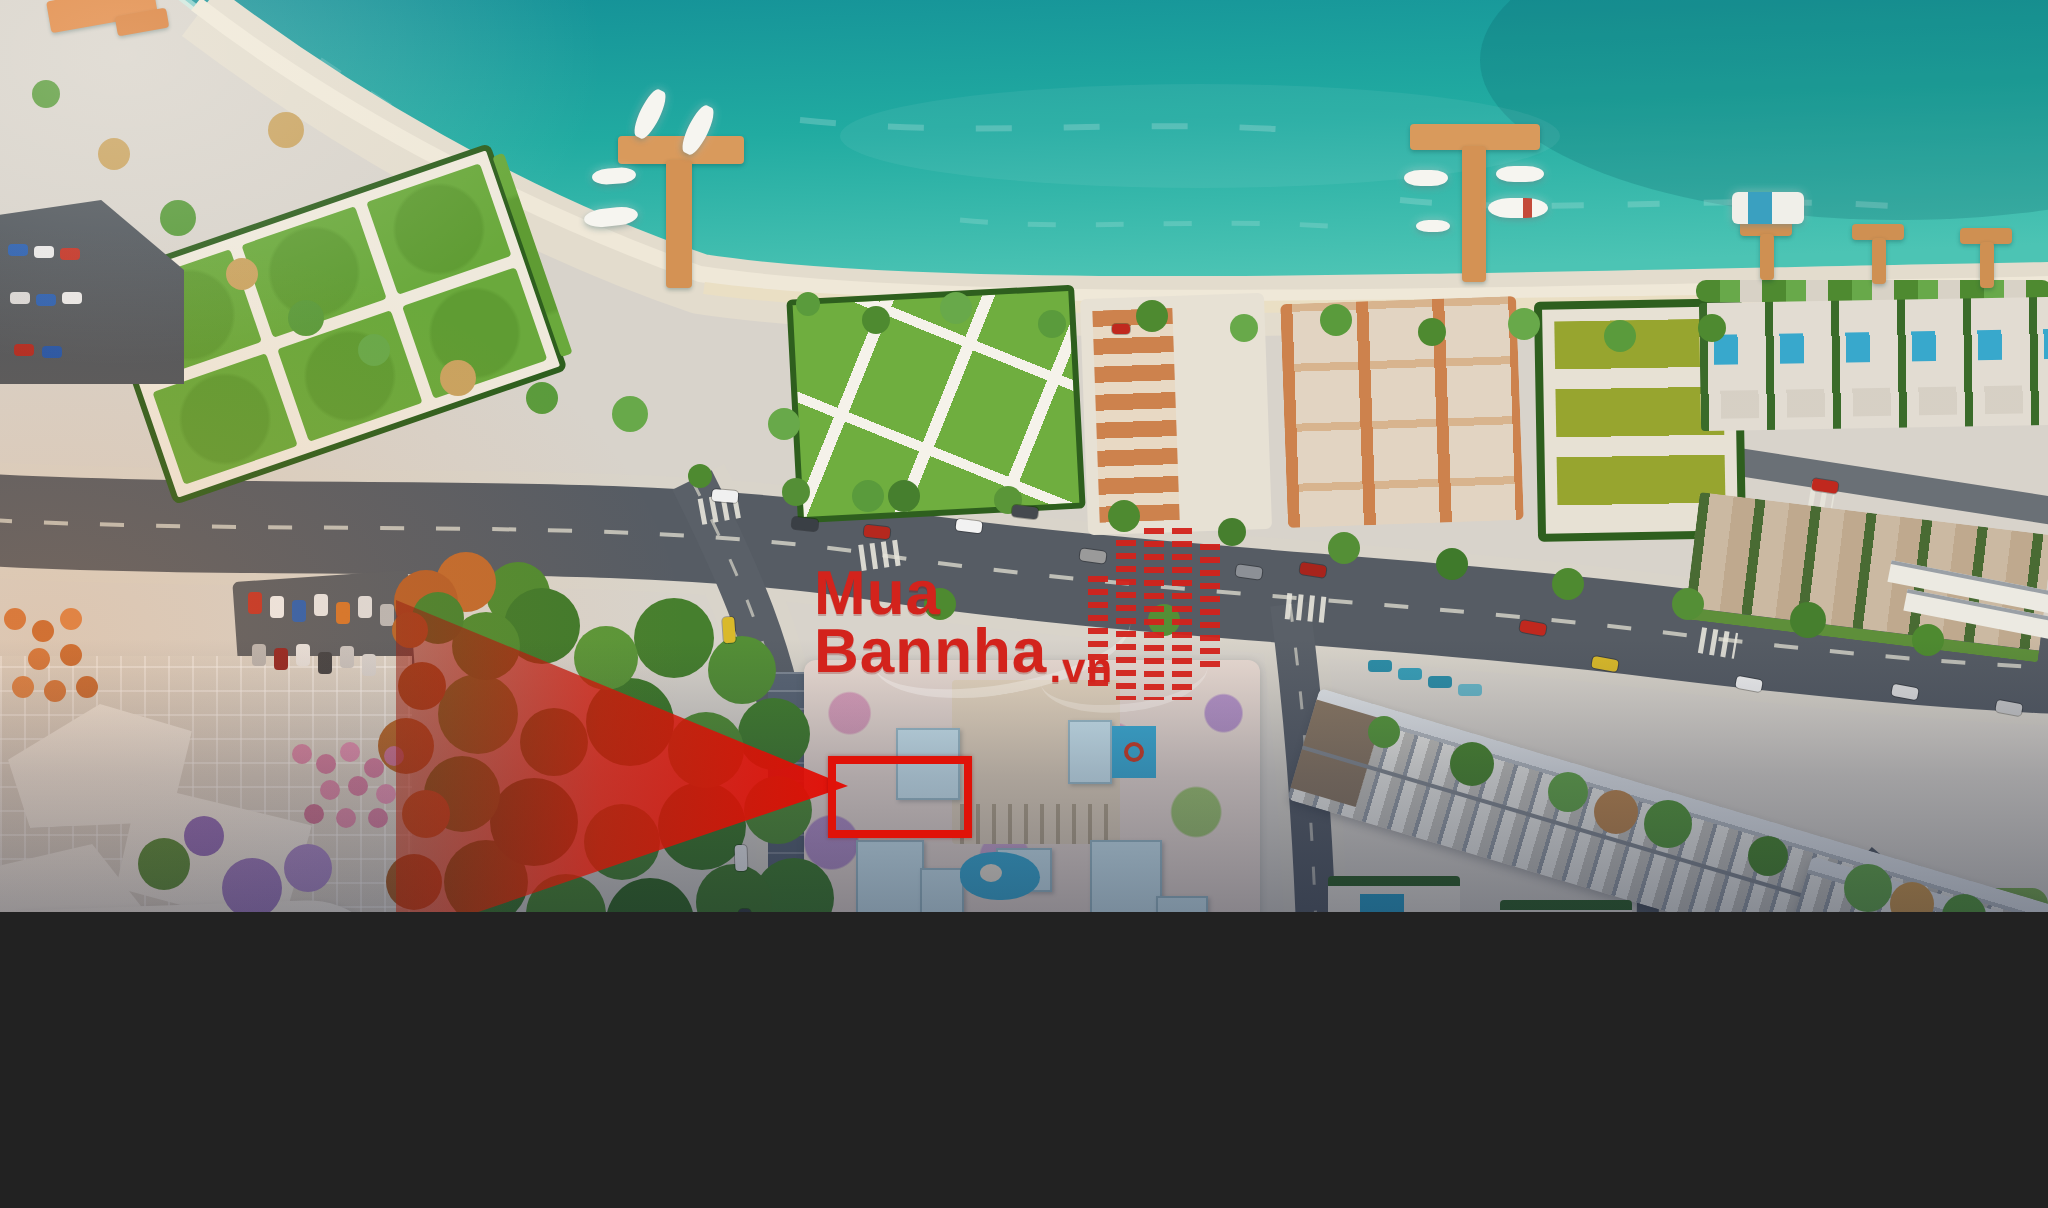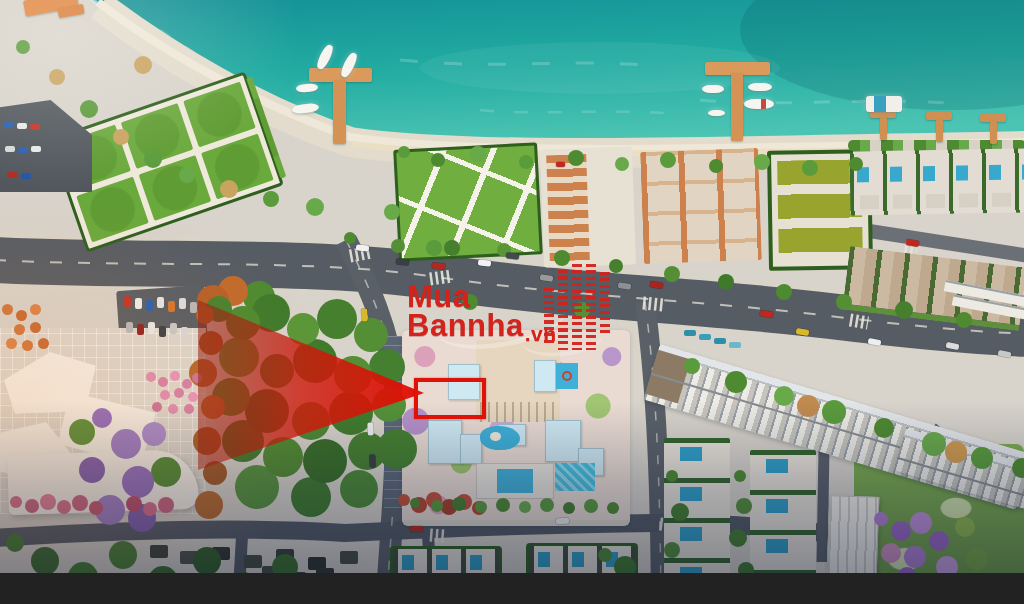--- a/index.html
+++ b/index.html
@@ -1,16 +1,16 @@
 <!DOCTYPE html>
 <html style="--sea: #1fa8a0; --sea-deep: #0f8489; --shore-foam: #9fe0d2; --sand: #ece5d6; --asphalt: #565c64; --sidewalk: #d9d4ca; --lawn: #6aa93c; --hedge: #2e5f1e; --terracotta: #cd824d; --pool: #3fb0d8; --building-white: #f2efe9; --roof-blue: #cfe9f2; --tree-green: #4e8a30; --tree-autumn: #b5662a; --tree-purple: #9b7bc8; --tree-pink: #d66a8a; --pier-wood: #d99a5c; --wmred: #d3231c; --highlight: #e01208;"><head>
 <meta charset="utf-8">
 <style>
   html,body{margin:0;padding:0;background:#222;font-family:"Liberation Sans",sans-serif;}
-  #canvas{position:relative;width:1024px;height:573px;margin:0 auto;overflow:hidden;
+  #canvas{position:relative;width:1024px;height:456px;margin:0 auto;overflow:hidden;
           background:#d8d3cb;}
   .abs{position:absolute;}
   svg.layer{position:absolute;inset:0;}
   
   .cluster{position:absolute;border-radius:50%;}
   .car{position:absolute;width:13px;height:6px;border-radius:2px;box-shadow:0 0 0 .5px rgba(0,0,0,.28);}
   .boat{position:absolute;background:#f6f5f0;border-radius:45% / 60%;box-shadow:0 1px 3px rgba(10,60,60,.35),0 0 5px rgba(255,255,255,.45);}
   .pier{position:absolute;background:#d99a5c;border-radius:2px;box-shadow:0 1px 2px rgba(10,60,60,.3);}
   .pier.small{background:#cf9052;}
   

